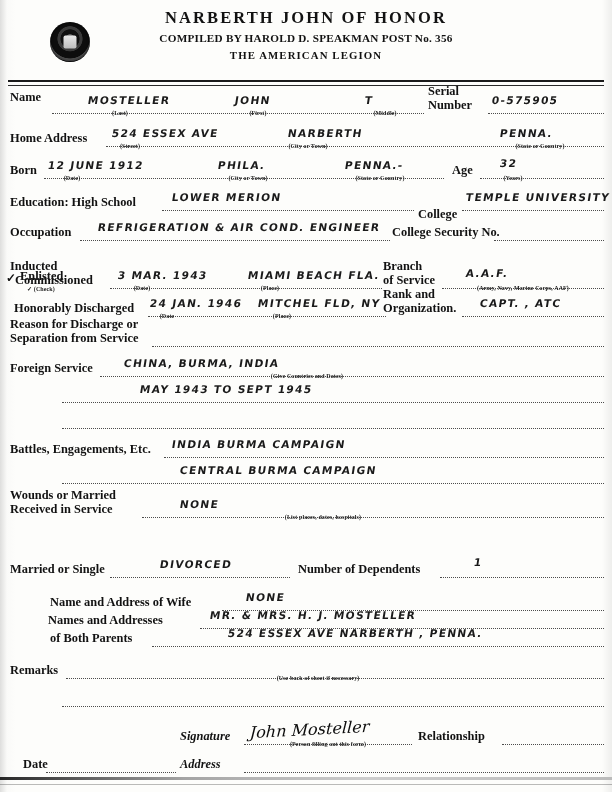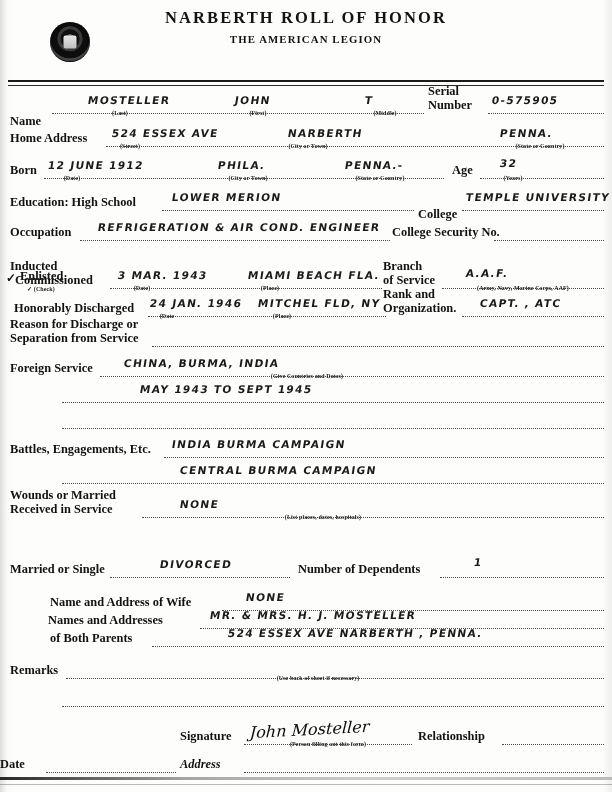--- a/index.html
+++ b/index.html
@@ -77,29 +77,30 @@
   }
   .check{position:absolute;font-size:12px;font-weight:bold;}
 </style>
 </head>
 <body>
 
 <div class="page">
 
   <div class="emblem"></div>
   <div class="header">
-    <div class="title">NARBERTH ROLL OF HONOR</div>
+    <div class="title">NARBERTH JOHN OF HONOR</div>
+    <div class="subtitle">COMPILED BY HAROLD D. SPEAKMAN POST No. 356</div>
     <div class="subtitle2">THE AMERICAN LEGION</div>
   </div>
   <div class="rule-thick"></div>
   <div class="rule-thin"></div>
 
   <div class="form">
 
-    <div class="lbl" style="left:10px;top:24px;">Name</div>
+    <div class="lbl" style="left:10px;top:0;">Name</div>
     <div class="dots" style="left:52px;top:16px;width:372px;"></div>
     <div class="hand" style="left:88px;top:4px;">MOSTELLER</div>
     <div class="hand" style="left:235px;top:4px;">JOHN</div>
     <div class="hand" style="left:365px;top:4px;">T</div>
     <div class="cap" style="left:90px;top:20px;width:60px;">(Last)</div>
     <div class="cap" style="left:228px;top:20px;width:60px;">(First)</div>
     <div class="cap" style="left:355px;top:20px;width:60px;">(Middle)</div>
 
     <div class="lbl" style="left:428px;top:-6px;">Serial</div>
     <div class="lbl" style="left:428px;top:8px;">Number</div>
@@ -218,29 +219,29 @@
     <div class="dots" style="left:152px;top:549px;width:452px;"></div>
     <div class="hand" style="left:228px;top:537px;">524  ESSEX  AVE   NARBERTH , PENNA.</div>
 
     <div class="lbl" style="left:10px;top:573px;">Remarks</div>
     <div class="dots" style="left:66px;top:581px;width:538px;"></div>
     <div class="hand" style="left:74px;top:569px;"></div>
     <div class="cap" style="left:248px;top:585px;width:140px;">(Use back of sheet if necessary)</div>
 
     <div class="dots" style="left:62px;top:609px;width:542px;"></div>
 
-    <div class="lbl" style="left:180px;top:639px;">Signature</div>
+    <div class="lbl" style="left:180px;top:639px;font-style:italic;">Signature</div>
     <div class="dots" style="left:244px;top:647px;width:168px;"></div>
     <div class="sigline" style="left:250px;top:630px;">John Mosteller</div>
     <div class="cap" style="left:244px;top:651px;width:168px;">(Person filling out this form)</div>
     <div class="lbl" style="left:418px;top:639px;">Relationship</div>
     <div class="dots" style="left:502px;top:647px;width:102px;"></div>
     <div class="hand" style="left:506px;top:635px;"></div>
 
-    <div class="lbl" style="left:0;top:667px;">Date</div>
+    <div class="lbl" style="left:23px;top:667px;">Date</div>
     <div class="dots" style="left:46px;top:675px;width:130px;"></div>
     <div class="hand" style="left:52px;top:663px;"></div>
     <div class="lbl" style="left:180px;top:667px;font-style:italic;">Address</div>
     <div class="dots" style="left:244px;top:675px;width:360px;"></div>
     <div class="hand" style="left:250px;top:663px;"></div>
 
   </div>
 
   <div class="edge-bottom"></div>
   <div class="edge-bottom2"></div>

